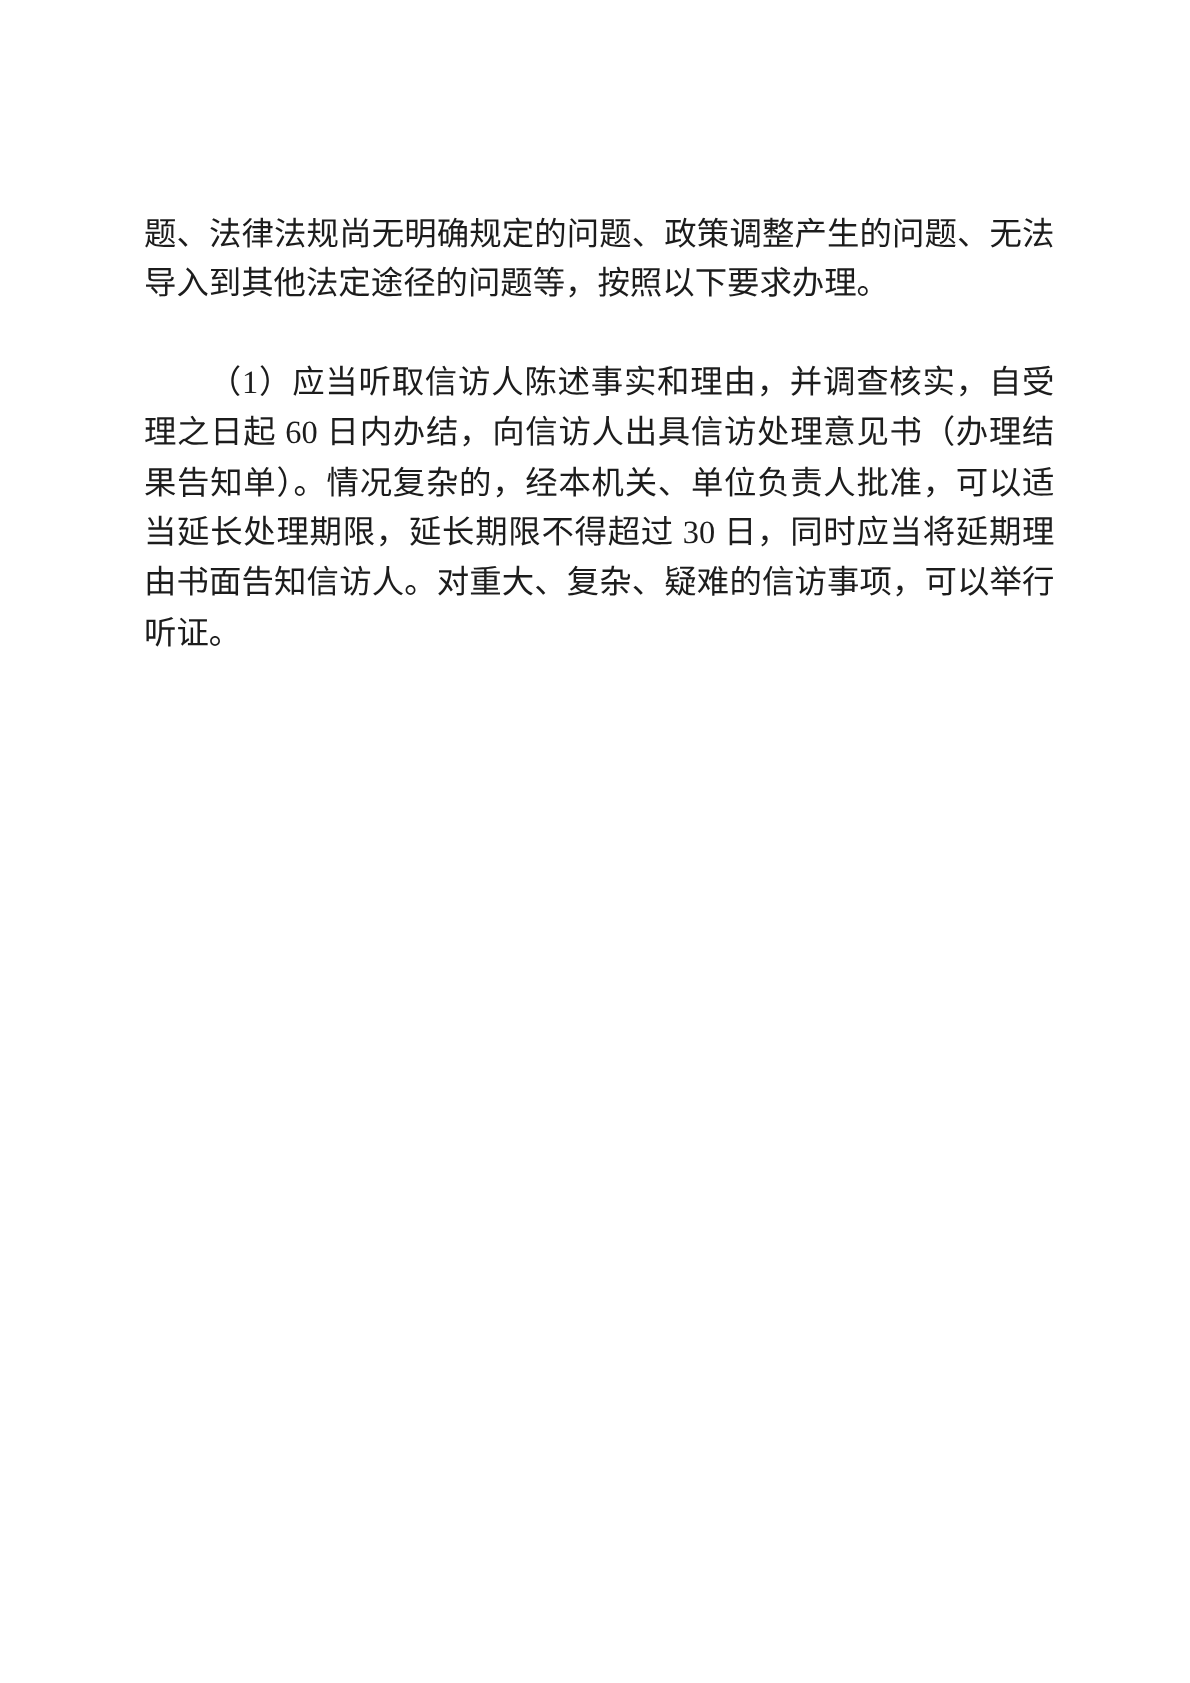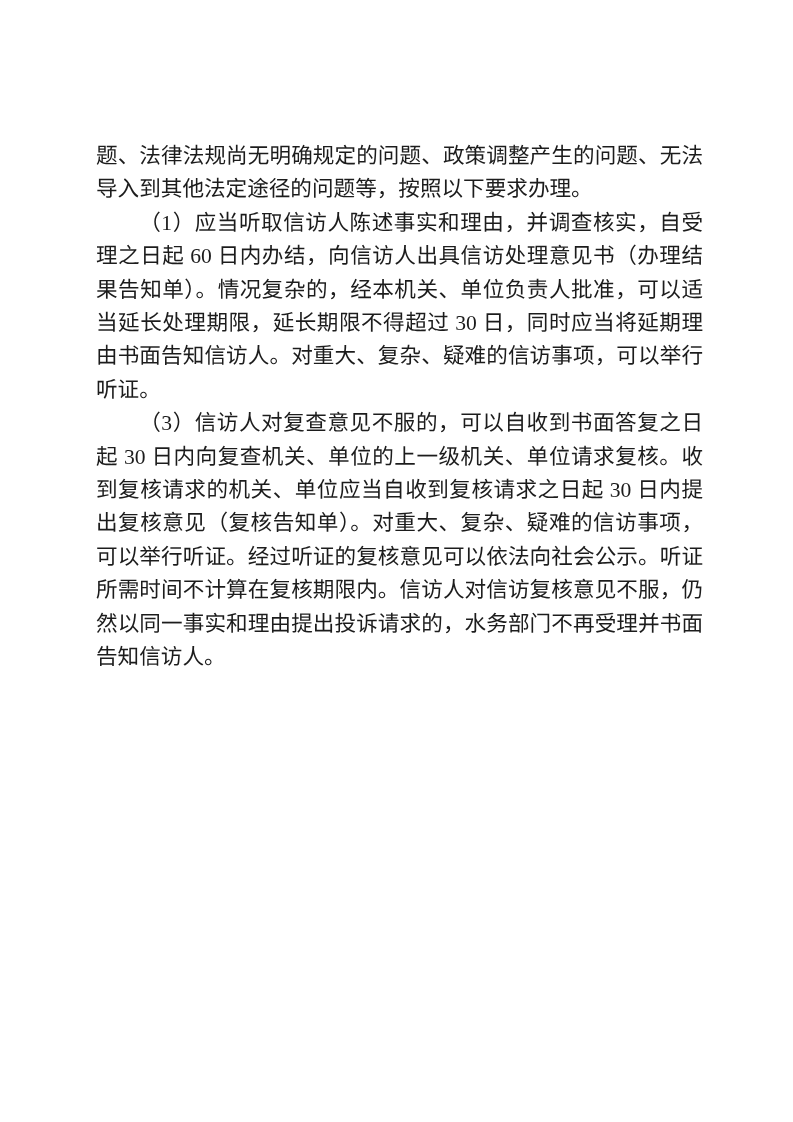--- a/index.html
+++ b/index.html
@@ -24,24 +24,24 @@
     line-height: 33.4px;
     text-align: justify;
     word-break: break-all;
   }
   .para {
     margin: 0;
     padding: 0;
   }
   .para.indent {
     text-indent: 2em;
+    margin-top: 32px;
   }
 </style>
 </head>
 <body>
 
 <div class="page" style="background: rgb(255, 255, 255);">
   <div class="doc-body" style="color: rgb(28, 28, 28);">
     <p class="para">题、法律法规尚无明确规定的问题、政策调整产生的问题、无法导入到其他法定途径的问题等，按照以下要求办理。</p>
     <p class="para indent">（1）应当听取信访人陈述事实和理由，并调查核实，自受理之日起 60 日内办结，向信访人出具信访处理意见书（办理结果告知单）。情况复杂的，经本机关、单位负责人批准，可以适当延长处理期限，延长期限不得超过 30 日，同时应当将延期理由书面告知信访人。对重大、复杂、疑难的信访事项，可以举行听证。</p>
-    <p class="para indent">（3）信访人对复查意见不服的，可以自收到书面答复之日起 30 日内向复查机关、单位的上一级机关、单位请求复核。收到复核请求的机关、单位应当自收到复核请求之日起 30 日内提出复核意见（复核告知单）。对重大、复杂、疑难的信访事项，可以举行听证。经过听证的复核意见可以依法向社会公示。听证所需时间不计算在复核期限内。信访人对信访复核意见不服，仍然以同一事实和理由提出投诉请求的，水务部门不再受理并书面告知信访人。</p>
   </div>
 </div>
 
 </body></html>

